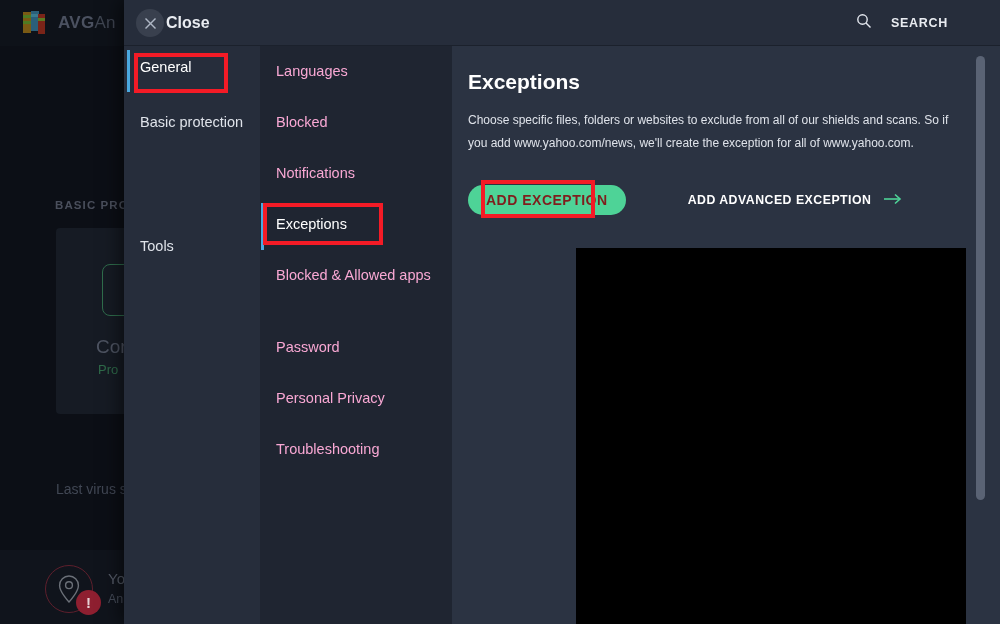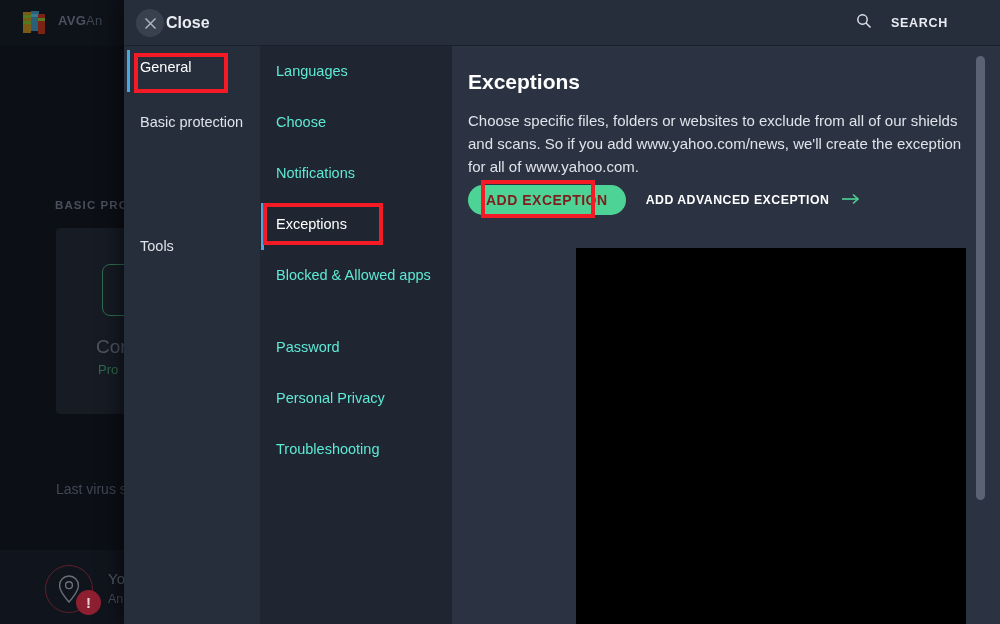--- a/index.html
+++ b/index.html
@@ -33,21 +33,21 @@
   }
   .bg-logo {
     position: absolute;
     left: 22px; top: 9px;
     width: 28px; height: 28px;
     display: block;
   }
   .bg-logo-text {
     position: absolute;
     left: 58px; top: 13px;
-    font-size: 13px;
+    font-size: 17px;
     font-weight: bold;
     letter-spacing: .3px;
     color: #4b5160;
     white-space: nowrap;
   }
   .bg-logo-text .sub {
     font-weight: normal;
     color: #3e4450;
   }
 
@@ -226,21 +226,21 @@
     left: 136px; top: 46px;
     width: 192px; height: 578px;
     background: #1f2531;
   }
   .nav2-item {
     position: absolute;
     left: 0;
     width: 192px;
     padding: 0 14px 0 16px;
     font-size: 14.5px;
-    color: #5eead4;
+    color: #f9a8d4;
     line-height: 19px;
     cursor: pointer;
   }
   .nav2-item.selected { color: #ffffff; }
   .nav2-accent {
     position: absolute;
     left: 1px;
     width: 3px;
     background: #4aa8e0;
   }
@@ -257,21 +257,21 @@
     position: absolute;
     left: 16px; top: 24px;
     font-size: 21px;
     font-weight: bold;
     color: #ffffff;
   }
   .content-desc {
     position: absolute;
     left: 16px; top: 63px;
     width: 500px;
-    font-size: 15px;
+    font-size: 12px;
     line-height: 23px;
     color: #dfe3ea;
   }
   .actions {
     position: absolute;
     left: 16px; top: 139px;
     display: flex;
     align-items: center;
   }
   .btn-primary {
@@ -282,21 +282,21 @@
     border-radius: 15px;
     font-family: "Liberation Sans", sans-serif;
     font-size: 14px;
     font-weight: bold;
     letter-spacing: .5px;
     color: #7f1d1d;
     cursor: pointer;
     white-space: nowrap;
   }
   .btn-link {
-    margin-left: 20px;
+    margin-left: 62px;
     display: flex;
     align-items: center;
     gap: 12px;
     background: none;
     border: none;
     font-family: "Liberation Sans", sans-serif;
     font-size: 12.3px;
     font-weight: bold;
     letter-spacing: .5px;
     color: #ffffff;
@@ -411,21 +411,21 @@
         <span>Tools</span>
       </div>
     </nav>
 
     <nav class="nav2">
       <div class="nav2-accent" style="top:157px;height:47px;"></div>
       <div class="nav2-item" style="top:16px;">
         <span>Languages</span>
       </div>
       <div class="nav2-item" style="top:67px;">
-        <span>Choose</span>
+        <span>Blocked</span>
       </div>
       <div class="nav2-item" style="top:118px;">
         <span>Notifications</span>
       </div>
       <div class="nav2-item selected" style="top:169px;">
         <span>Exceptions</span>
       </div>
       <div class="nav2-item" style="top:292px;">
         <span>Password</span>
       </div>

